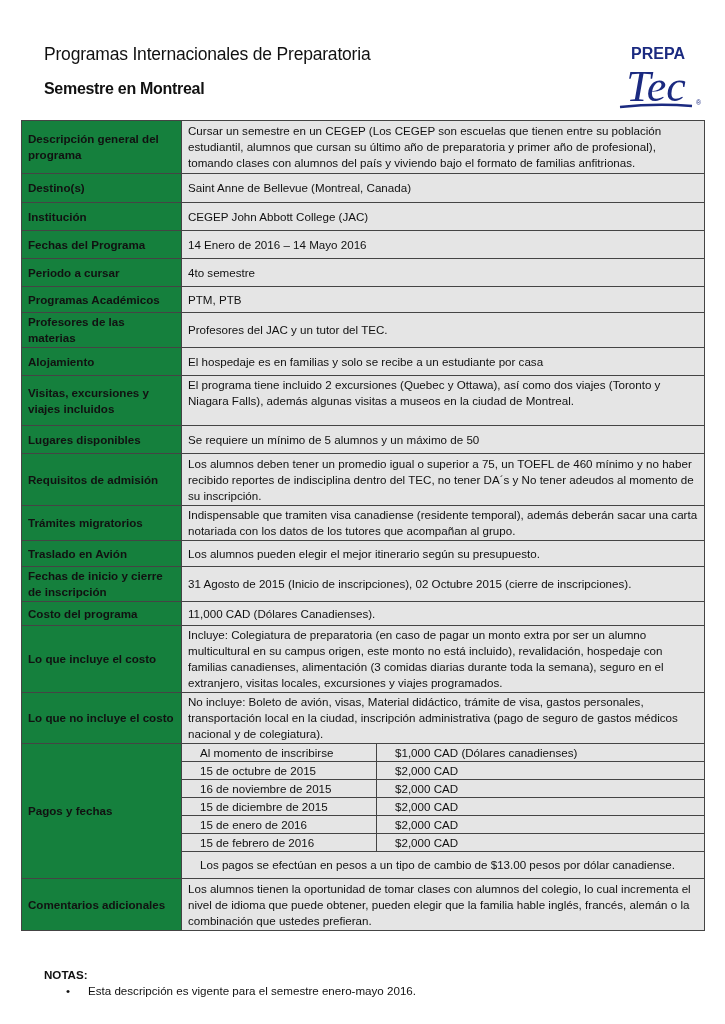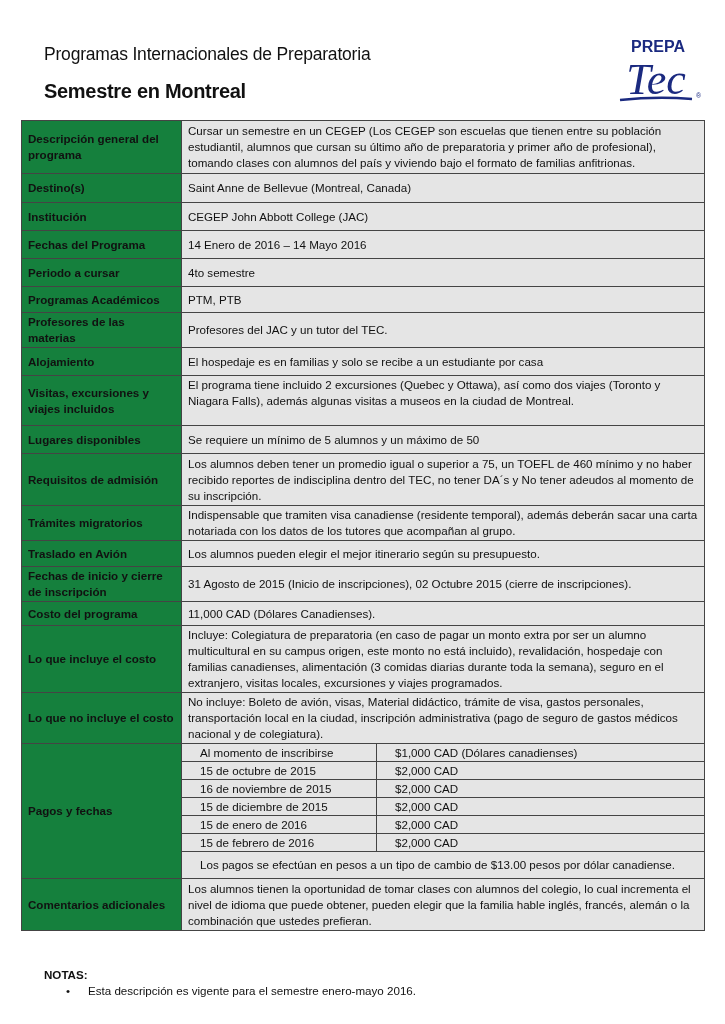--- a/index.html
+++ b/index.html
@@ -1,20 +1,20 @@
 <!DOCTYPE html>
 <html><head>
 <meta charset="utf-8">
 <style>
   html, body { margin: 0; padding: 0; background: #ffffff; }
   body { width: 725px; height: 1024px; position: relative; overflow: hidden;
          font-family: "Liberation Sans", sans-serif; color: #111; }
   .header-subtitle { position: absolute; left: 44px; top: 44px; font-size: 17.5px; letter-spacing: -0.2px; }
-  .header-title { position: absolute; left: 44px; top: 80px; font-size: 20px; font-weight: bold; letter-spacing: -0.3px; }
-  .logo { position: absolute; left: 612px; top: 36px; width: 92px; height: 72px; }
+  .header-title { position: absolute; left: 44px; top: 80px; font-size: 16px; font-weight: bold; letter-spacing: -0.3px; }
+  .logo { position: absolute; left: 612px; top: 43px; width: 92px; height: 72px; }
   table.main { position: absolute; left: 21px; top: 120px; width: 684px; border-collapse: collapse;
                font-size: 11.6px; line-height: 16px; }
   table.main td { border: 1px solid #444; vertical-align: middle; padding: 1px 6px; }
   td.label { background: #15803d; font-weight: bold; width: 147px; }
   td.val { background: #e5e5e5; }
   table.pay { width: 100%; border-collapse: collapse; font-size: 11.6px; }
   table.pay td { border: none; border-bottom: 1px solid #444; padding: 0 18px; height: 17px; }
   table.pay td.d { width: 158px; border-right: 1px solid #444; }
   table.pay tr.note td { border-bottom: none; height: 26px; }
   td.paycell { padding: 0 !important; }

